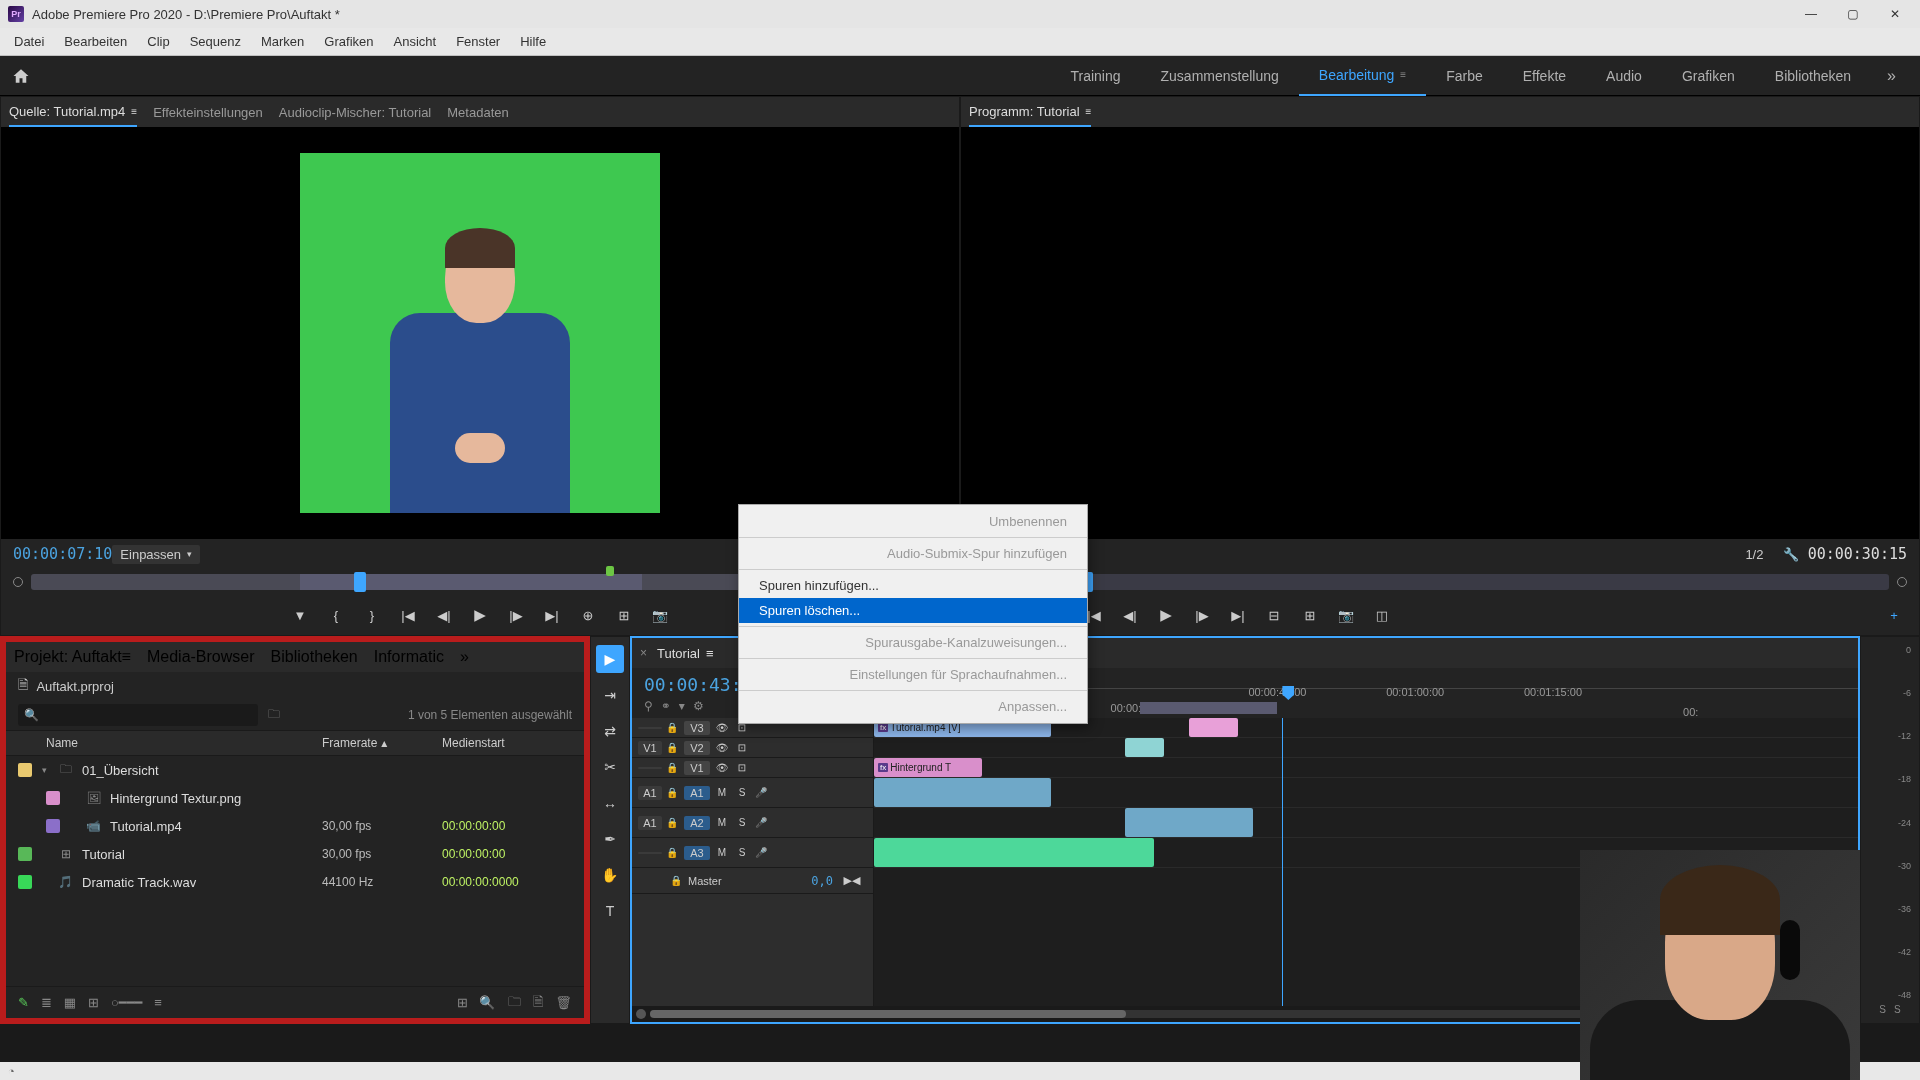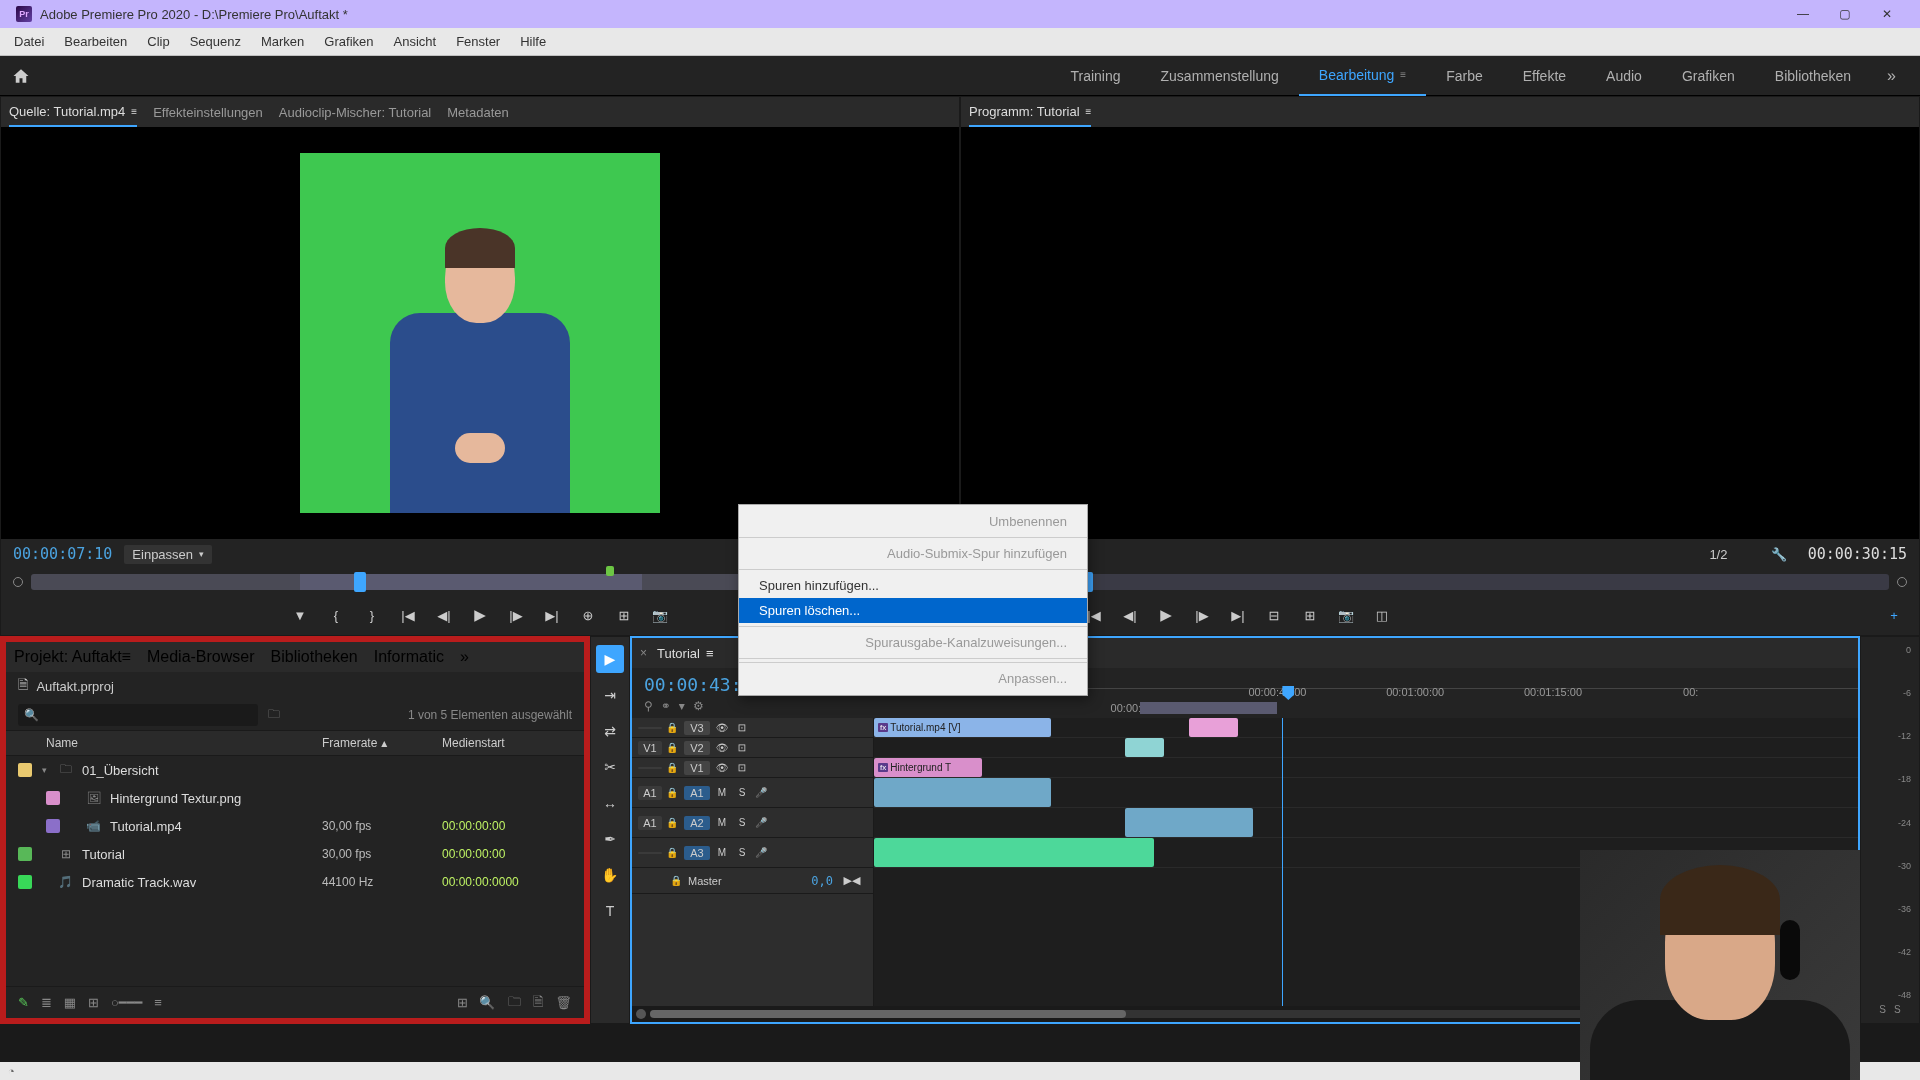--- a/index.html
+++ b/index.html
@@ -1,18 +1,18 @@
 <!DOCTYPE html>
 <html><head>
 <meta charset="utf-8">
 <style>
 * { margin: 0; padding: 0; box-sizing: border-box; font-family: "Segoe UI", Arial, sans-serif; user-select: none; }
 body { background: #1a1a1a; width: 1920px; height: 1080px; overflow: hidden; position: relative; }
 
-.titlebar { height: 28px; background: #c4b5fd; display: flex; align-items: center; padding: 0 16px; color: #333; font-size: 13px; }
+.titlebar { height: 28px; background: #e5e5e5; display: flex; align-items: center; padding: 0 8px; color: #333; font-size: 13px; }
 .titlebar .app-icon { width: 16px; height: 16px; margin-right: 8px; background: linear-gradient(135deg,#2a0845,#6441a5); border-radius: 2px; display: flex; align-items: center; justify-content: center; font-size: 9px; font-weight: bold; color: #e0aaff; }
 .titlebar .win-controls { margin-left: auto; display: flex; gap: 8px; }
 .titlebar .win-btn { width: 34px; height: 22px; display: flex; align-items: center; justify-content: center; font-size: 12px; color: #333; cursor: pointer; }
 
 .menubar { height: 28px; background: #e8e8e8; display: flex; align-items: center; padding: 0 4px; border-bottom: 1px solid #c0c0c0; }
 .menubar .menu-item { padding: 4px 10px; font-size: 13px; color: #333; cursor: pointer; }
 
 .workspace-bar { height: 40px; background: #232323; display: flex; align-items: center; padding: 0 8px; border-bottom: 1px solid #000; }
 .workspace-bar .home-icon { width: 26px; height: 26px; display: flex; align-items: center; justify-content: center; margin-right: 16px; cursor: pointer; }
 .workspace-bar .ws-spacer { flex: 1; }
@@ -28,21 +28,21 @@
 .monitor .tab.active { color: #ddd; border-bottom: 2px solid #3ea6ff; }
 .monitor .tab .tab-menu { margin-left: 6px; font-size: 10px; }
 .monitor .viewport { flex: 1; background: #000; display: flex; align-items: center; justify-content: center; position: relative; }
 .greenscreen { width: 360px; height: 360px; background: #3ec850; position: relative; display: flex; align-items: flex-end; justify-content: center; }
 .gs-person { width: 200px; height: 280px; position: relative; }
 .gs-head { width: 70px; height: 90px; background: #e6b89c; border-radius: 50% 50% 45% 45%; position: absolute; top: 0; left: 65px; }
 .gs-hair { width: 70px; height: 40px; background: #4a3428; border-radius: 50% 50% 0 0; position: absolute; top: -5px; left: 65px; }
 .gs-body { width: 180px; height: 200px; background: #2b4d8c; border-radius: 30px 30px 0 0; position: absolute; top: 80px; left: 10px; }
 .gs-hands { width: 50px; height: 30px; background: #e6b89c; border-radius: 15px; position: absolute; top: 200px; left: 75px; }
 .black-viewport { width: 680px; height: 380px; background: #000; }
-.monitor-controls { height: 30px; display: flex; align-items: center; padding: 0 12px; gap: 12px; background: #232323; font-size: 13px; color: #ccc; }
+.monitor-controls { height: 30px; display: flex; align-items: center; padding: 0 12px; background: #232323; font-size: 13px; color: #ccc; }
 .tc { color: #4ba3e0; font-family: monospace; font-size: 15px; }
 .tc.right { color: #ddd; margin-left: auto; }
 .zoom-select { background: #333; padding: 2px 8px; border-radius: 2px; color: #ccc; cursor: pointer; display: flex; align-items: center; gap: 6px; }
 .zoom-select .chevron { font-size: 9px; }
 .ratio { margin-left: auto; }
 .wrench-icon { color: #888; cursor: pointer; margin-right: 8px; }
 .insert-icon { color: #888; cursor: pointer; }
 .scrubber-row { height: 26px; background: #232323; display: flex; align-items: center; padding: 0 12px; }
 .scrubber { flex: 1; height: 16px; background: #4a4a55; border-radius: 3px; position: relative; margin: 0 8px; }
 .scrubber .in-out { position: absolute; height: 100%; background: #5a5a70; left: 30%; right: 32%; }
@@ -408,21 +408,21 @@
           <span class="tl-opt-icon">▾</span>
           <span class="tl-opt-icon">⚙</span>
         </div>
       </div>
       <div class="tl-ruler" id="tl-ruler">
         <div class="ruler-track"></div>
       <div class="ruler-tick" style="left: 27%; margin-top: 16px;">00:00:30:00</div>
           <div class="ruler-tick" style="left: 41%;">00:00:45:00</div>
           <div class="ruler-tick" style="left: 55%;">00:01:00:00</div>
           <div class="ruler-tick" style="left: 69%;">00:01:15:00</div>
-          <div class="ruler-tick" style="left: 83%;">00:</div>
+          <div class="ruler-tick" style="left: 83%; margin-top: 20px;">00:</div>
           <div class="ruler-in-out" style="left: 27%; width: 14%;"></div>
           <div class="ruler-playhead" style="left: 41.5%;"></div>
         </div>
     </div>
     <div class="tl-body">
       <div class="tl-track-headers" id="track-headers">
           <div class="track-head">
             <span class="th-src"></span>
     <span class="th-lock">🔒</span>
     <span class="th-name">V3</span>
@@ -542,20 +542,21 @@
 <div class="context-menu" id="context-menu" style="left:738px; top:504px;">
     <div class="cm-item disabled">Umbenennen</div>
     <div class="cm-sep"></div>
     <div class="cm-item disabled">Audio-Submix-Spur hinzufügen</div>
     <div class="cm-sep"></div>
     <div class="cm-item">Spuren hinzufügen...</div>
     <div class="cm-item highlighted">Spuren löschen...</div>
     <div class="cm-sep"></div>
     <div class="cm-item disabled">Spurausgabe-Kanalzuweisungen...</div>
     <div class="cm-sep"></div>
+    <div class="cm-item disabled">Einstellungen für Sprachaufnahmen...</div>
     <div class="cm-sep"></div>
     <div class="cm-item disabled">Anpassen...</div>
   </div>
 
 <div class="webcam-overlay">
   <div class="wc-bg"></div>
   <div class="wc-body"></div>
   <div class="wc-head"></div>
   <div class="wc-hair"></div>
   <div class="wc-headset"></div>

